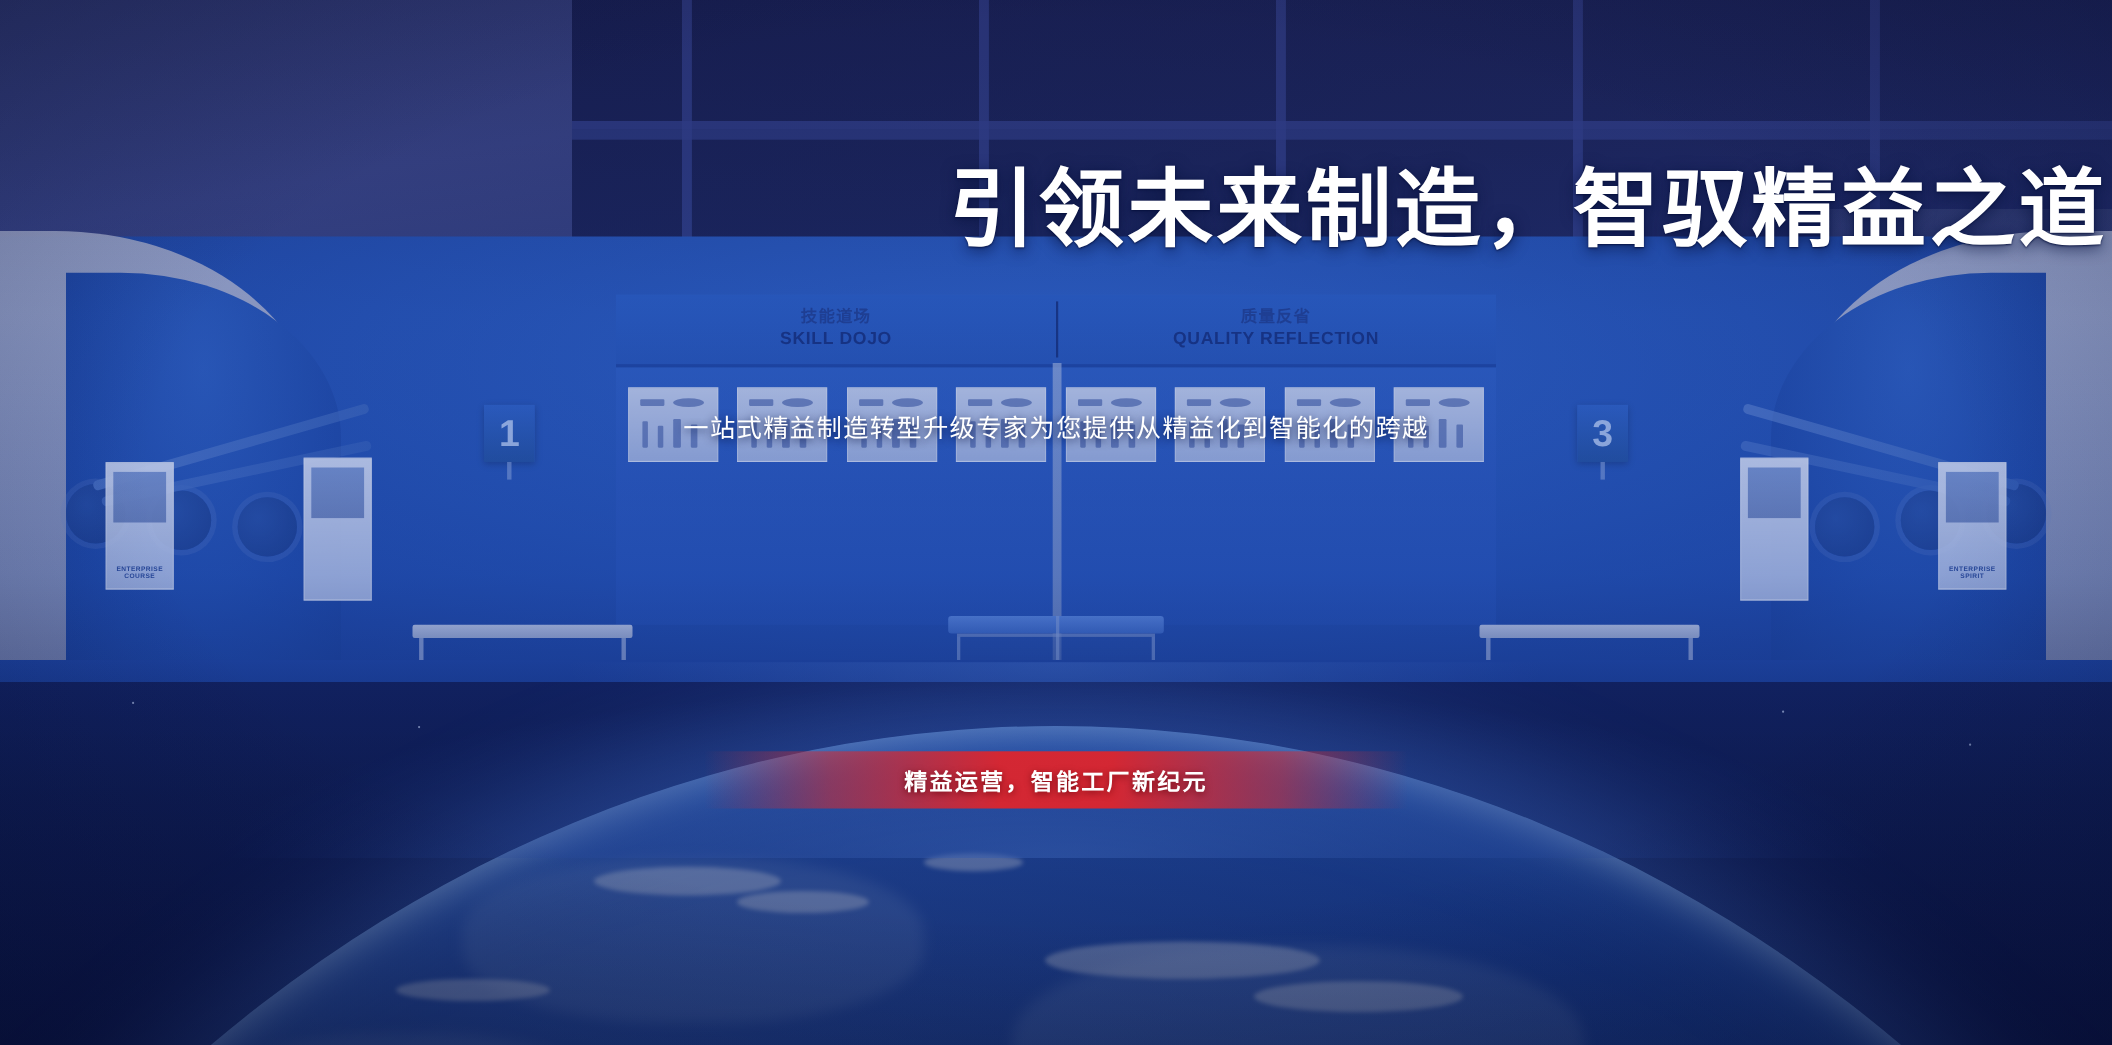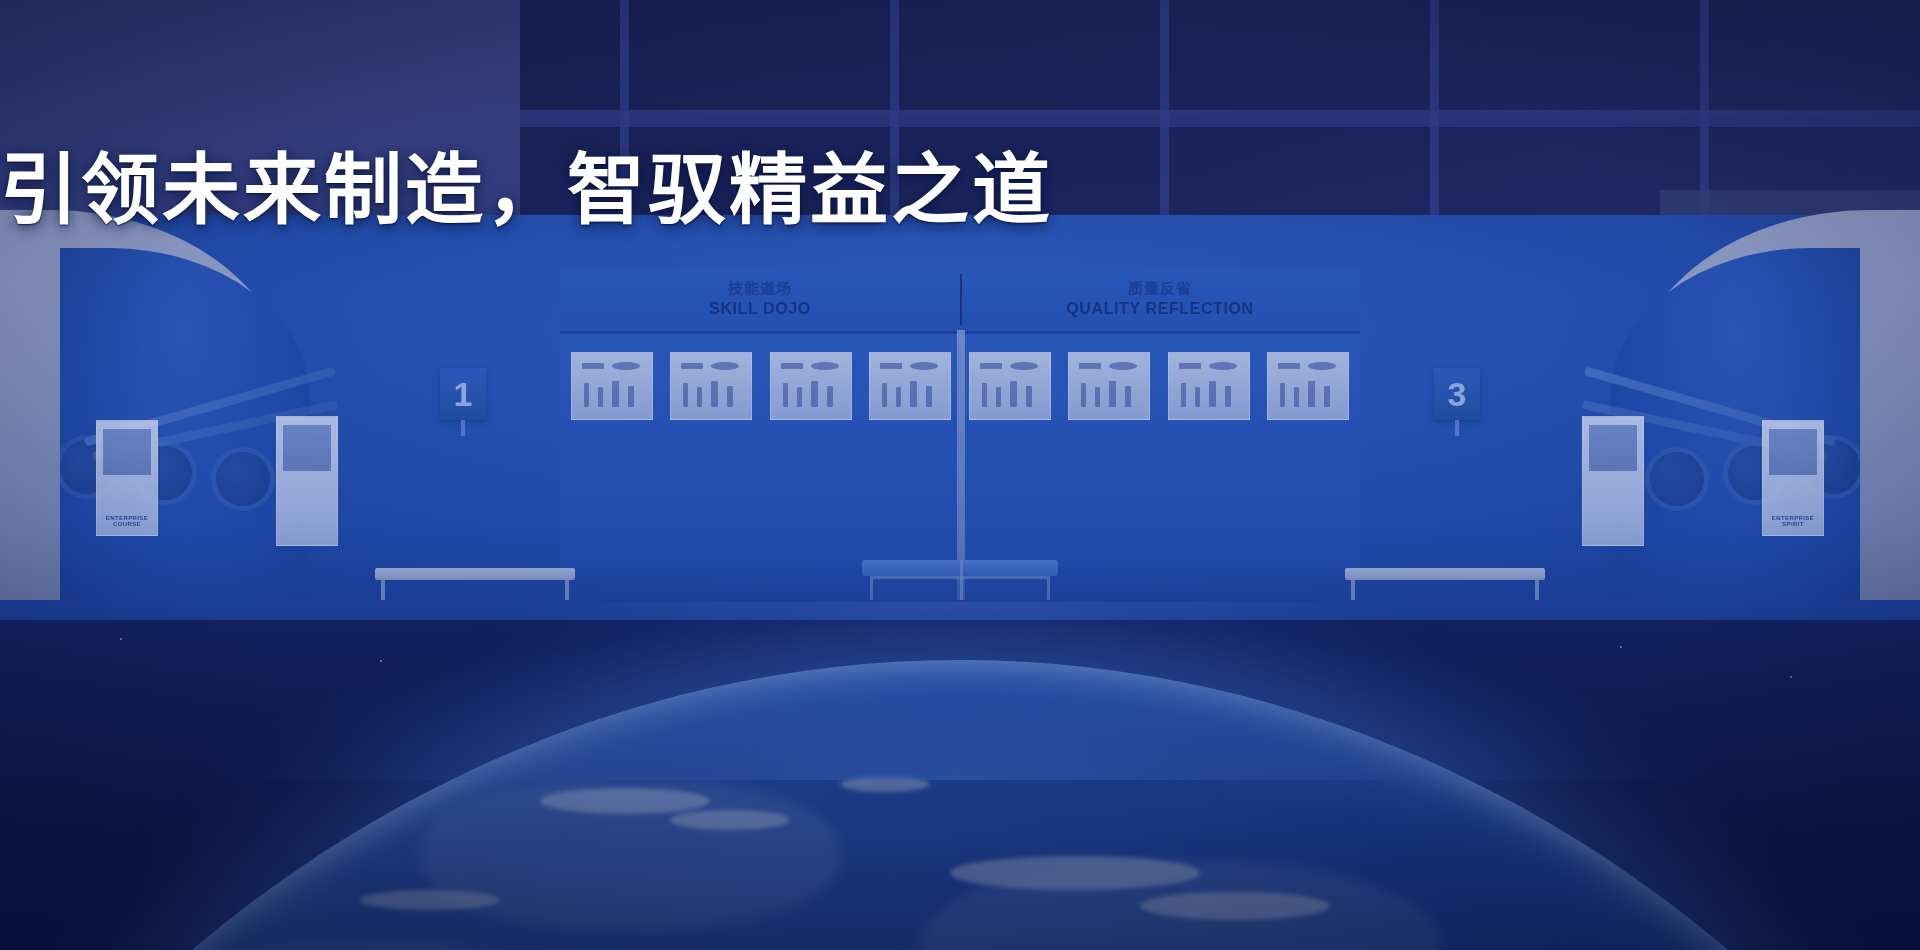--- a/index.html
+++ b/index.html
@@ -275,22 +275,22 @@
   }
   .vignette{
     position:absolute; inset:0; pointer-events:none;
     background:radial-gradient(ellipse 78% 78% at 50% 45%, rgba(0,0,0,0) 55%, rgba(5,10,40,.40) 100%);
   }
 
   
   .content{ position:absolute; inset:0; }
 
   .title{
-    position:absolute; left:0; right:17px; top:148px;
-    text-align:left;
+    position:absolute; left:0; right:4px; top:148px;
+    text-align:right;
     font-size:78px;
     font-weight:bold;
     color:#ffffff;
     letter-spacing:3px;
     line-height:1.1;
     text-shadow:0 3px 14px rgba(6,16,60,.75), 0 1px 2px rgba(6,16,60,.9);
     white-space:nowrap;
   }
 
   .subtitle{
@@ -533,17 +533,21 @@
 
     <div class="horizon-glow"></div>
     <div class="tint"></div>
     <div class="vignette"></div>
   </div>
 
   <div class="content">
 
     <h1 class="title">引领未来制造，智驭精益之道</h1>
 
-
-
+    <p class="subtitle">一站式精益制造转型升级专家为您提供从精益化到智能化的跨越</p>
+
+
+    <div class="badge">
+      <span class="badge-text">精益运营，智能工厂新纪元</span>
+    </div>
 
   </div>
 </div>
 
 </body></html>

